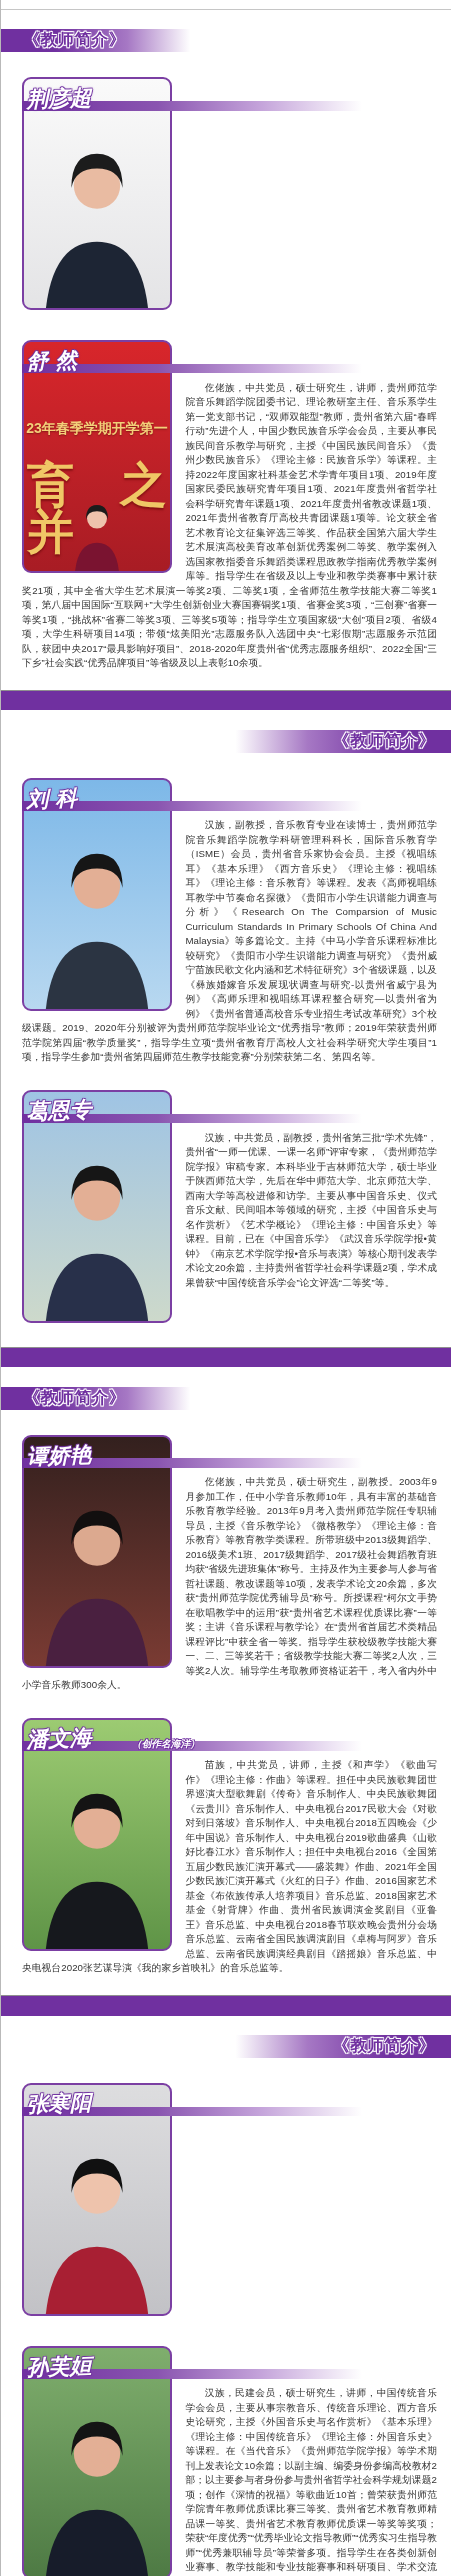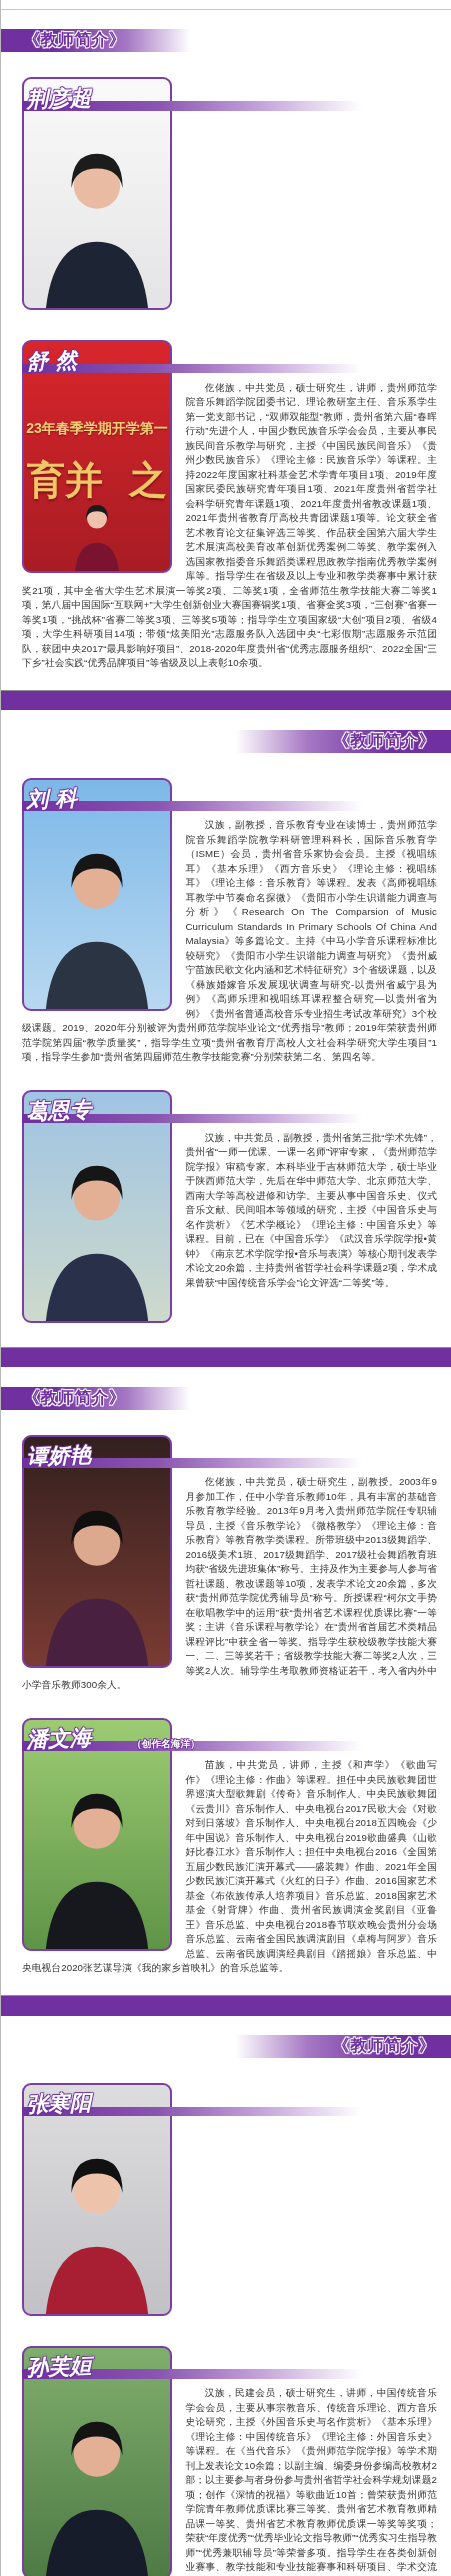--- a/index.html
+++ b/index.html
@@ -34,38 +34,39 @@
   .photo.small-fig svg.sil{width:36%;height:42%;}
   .sil .hair{fill:var(--hair,#1a1a1a);}
   .sil .head{fill:var(--skin,#e9bba2);}
   .sil .body{fill:var(--clothing,#222);}
   .overlay-top{
     position:absolute;top:34%;left:-3px;right:-3px;text-align:center;white-space:nowrap;
     color:#f3cf79;font-size:14px;font-weight:bold;text-shadow:0 0.7px 1.5px rgba(120,20,20,.8);
   }
   .overlay-main{
     position:absolute;top:52%;left:3px;right:3px;display:flex;justify-content:space-between;
-    color:#f0c766;font-size:38px;font-weight:900;line-height:1;
+    color:#f0c766;font-size:47px;font-weight:900;line-height:1;
     text-shadow:0 1.5px 2.2px rgba(110,10,10,.7);
   }
   .name-row{position:relative;height:34px;margin-bottom:6.7px;}
   .name-bar{
     position:absolute;left:0;bottom:0.7px;height:9.7px;width:82%;
     background:linear-gradient(90deg,#7030a0 0%,#8a55b0 40%,#c4a3da 70%,rgba(255,255,255,0) 100%);
   }
   .sig{
     position:absolute;left:4.5px;bottom:-2.2px;
     font-family:"DejaVu Serif","Liberation Serif",serif;
     font-style:italic;font-weight:bold;font-size:21.6px;color:#fff;
     transform:rotate(-2deg);transform-origin:left bottom;white-space:nowrap;
     text-shadow:-0.7px -0.7px 0 #7030a0,0.7px -0.7px 0 #7030a0,-0.7px 0.7px 0 #7030a0,0.7px 0.7px 0 #7030a0,0 0 2.2px #7030a0;
   }
   .alias{
     position:absolute;left:110px;bottom:0.7px;font-size:9.7px;font-weight:bold;color:#fff;white-space:nowrap;
     text-shadow:-0.7px -0.7px 0 #7030a0,0.7px -0.7px 0 #7030a0,-0.7px 0.7px 0 #7030a0,0.7px 0.7px 0 #7030a0;
+    font-style:italic;
   }
   .bio{
     margin:0;font-size:9.7px;line-height:14.5px;color:#333;
     text-align:justify;text-indent:2em;letter-spacing:0.1px;
   }
   
   .divider{margin-top:19.4px;height:19.4px;background:#7030a0;border-top:1.5px solid #8f8f8f;}
 </style>
 </head>
 <body>

